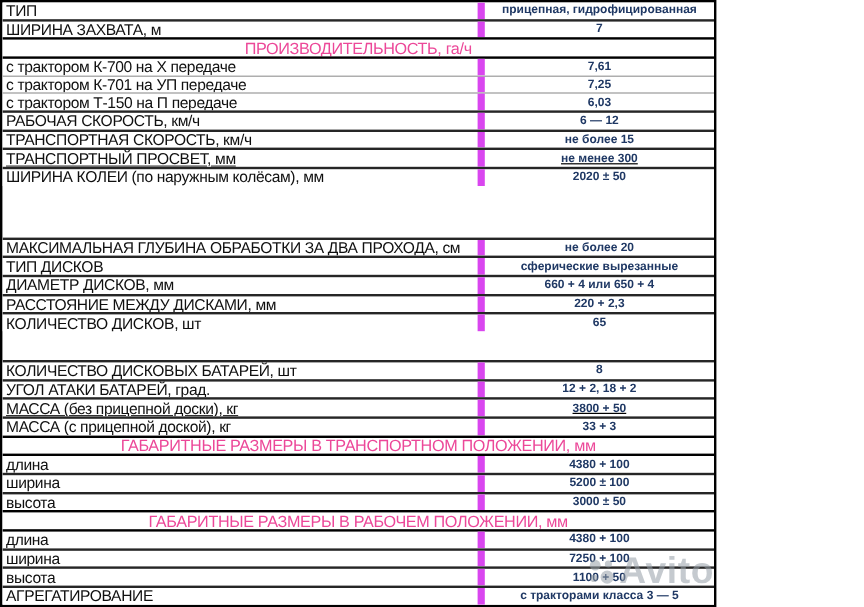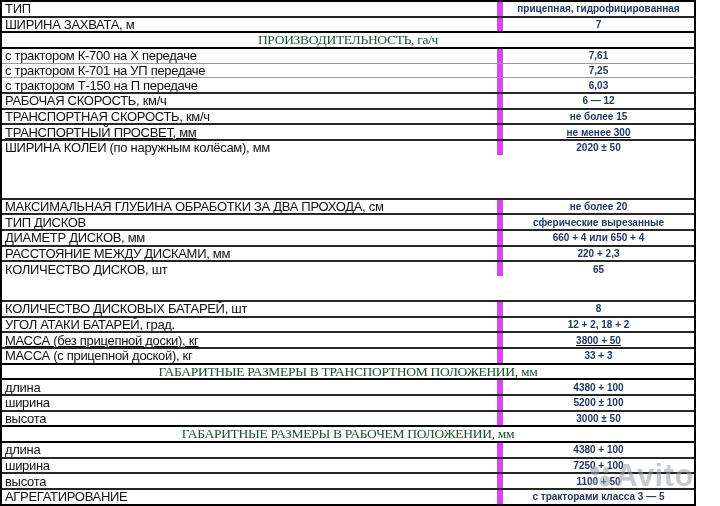--- a/index.html
+++ b/index.html
@@ -2,21 +2,21 @@
 <html><head>
 <meta charset="utf-8">
 <style>
   html, body {
     margin: 0;
     padding: 0;
     background: #ffffff;
   }
   .spec-table {
     position: relative;
-    width: 696px;
+    width: 597px;
     height: 506px;
     box-sizing: border-box;
     border: 2px solid #000;
     background: #fff;
     display: flex;
     flex-direction: column;
     font-family: "Liberation Sans", sans-serif;
     overflow: hidden;
   }
   .row {
@@ -50,23 +50,22 @@
     white-space: nowrap;
     overflow: hidden;
   }
   .row.section {
     align-items: center;
     justify-content: center;
   }
   .row.section .section-label {
     font-size: 13.5px;
     letter-spacing: -0.3px;
-    color: #14532d;
+    color: #ec4899;
     white-space: nowrap;
-    font-family: Liberation Serif, serif;
   }
   .watermark {
     position: absolute;
     right: 0;
     bottom: 13px;
     display: flex;
     align-items: center;
     gap: 1px;
     pointer-events: none;
     color: #97a0a8;

